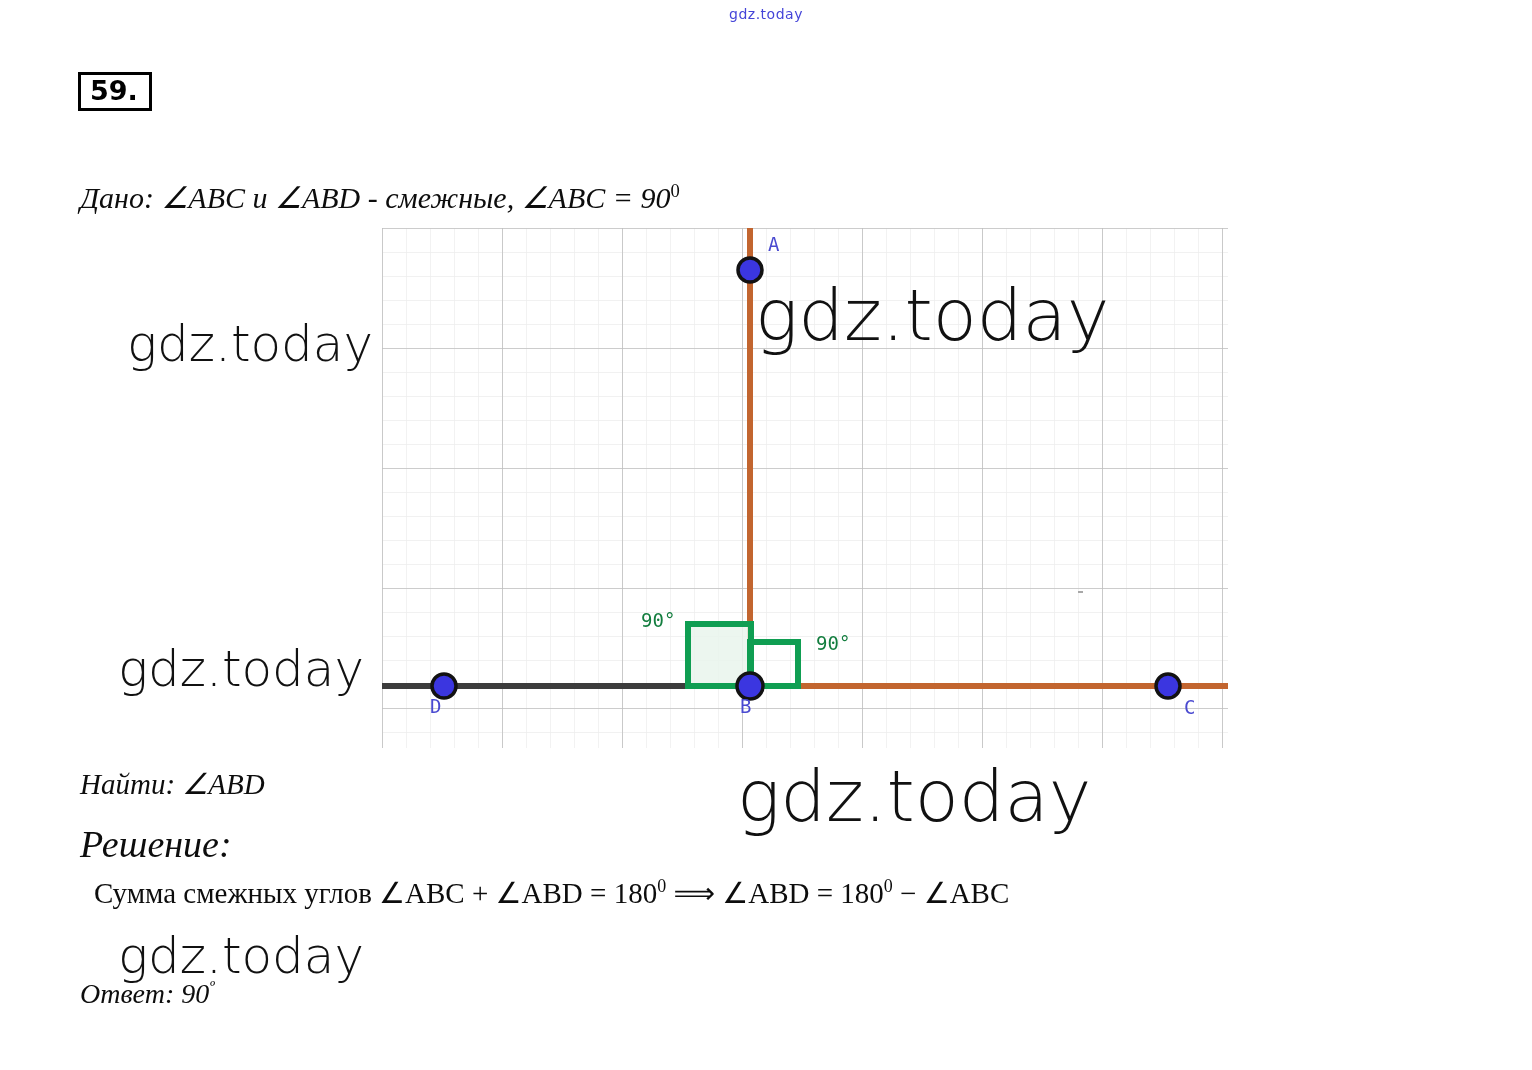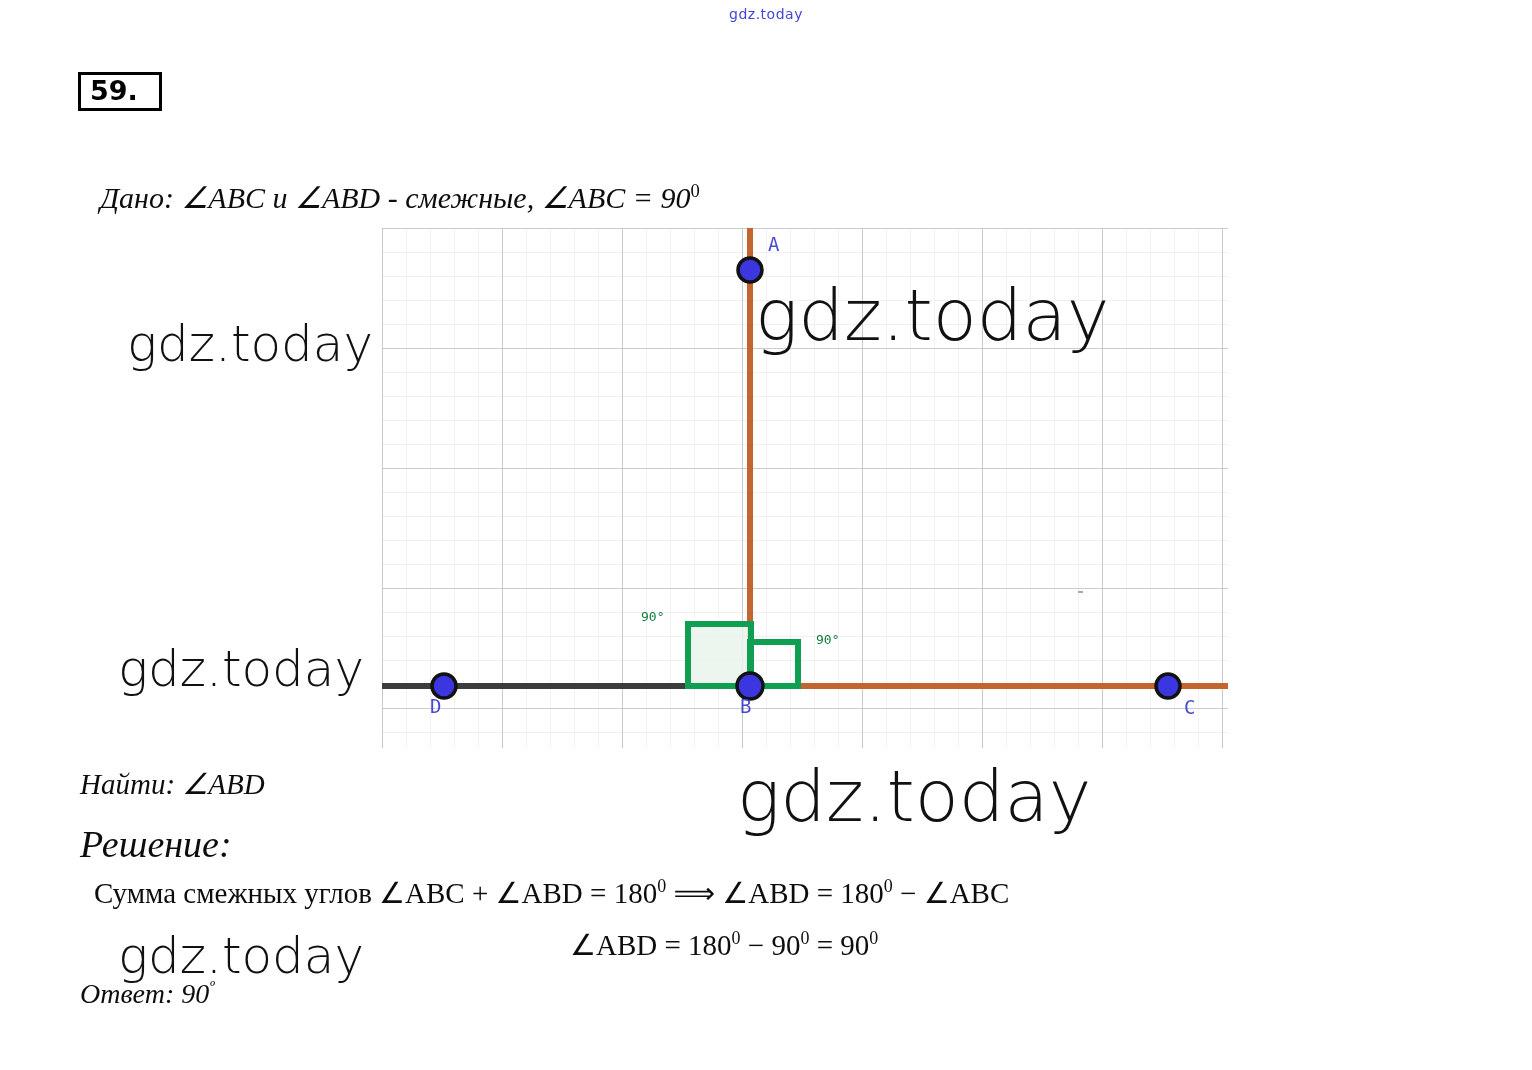--- a/index.html
+++ b/index.html
@@ -18,34 +18,34 @@
     text-align:center;
     font-family:"DejaVu Sans", sans-serif;
     font-size:14px;letter-spacing:.5px;
     color:#3a3ad6;opacity:.95;
   }
 
   
   .num-box{
     position:absolute;left:78px;top:72px;
     border:3px solid #000;
-    padding:2px 21px 4px 9px;
+    padding:2px 11px 4px 9px;
     font-family:"DejaVu Sans", sans-serif;
     font-weight:bold;font-size:27px;line-height:1;
     color:#000;background:#fff;
   }
 
   
   .tline{
     position:absolute;
     color:#0d0d0d;
     white-space:nowrap;
   }
   .ital{font-style:italic;}
-  .given{left:80px;top:180px;font-size:30px;margin-left:20px;}
+  .given{left:80px;top:180px;font-size:30px;}
   .find{left:80px;top:767px;font-size:29px;font-style:italic;}
   .reshenie{left:80px;top:822px;font-size:38px;font-style:italic;}
   .sum-line{left:94px;top:876px;font-size:29px;}
   .eq-line{left:570px;top:928px;font-size:29px;}
   .otvet{left:80px;top:978px;font-size:28px;font-style:italic;}
   .sup{vertical-align:super;font-size:.62em;font-style:normal;}
   .supn{vertical-align:super;font-size:.62em;}
 
   
   .wm{
@@ -75,21 +75,21 @@
     color:#4a4ad0;
   }
   .lbl-A{left:386px;top:5px;}
   .lbl-B{left:358px;top:467px;}
   .lbl-C{left:802px;top:468px;}
   .lbl-D{left:48px;top:467px;}
 
   .ang{
     position:absolute;
     font-family:"DejaVu Sans Mono", monospace;
-    font-size:13px;
+    font-size:19px;
     color:#127d3e;
     letter-spacing:0px;
   }
   .ang-l{left:259px;top:381px;}
   .ang-r{left:434px;top:404px;}
 </style>
 </head>
 <body>
 
 <div class="page">
@@ -145,19 +145,18 @@
 
     <div class="ang ang-l">90°</div>
     <div class="ang ang-r">90°</div>
   </div>
 
   <div class="tline find">Найти: ∠ABD</div>
   <div class="tline reshenie">Решение:</div>
 
   <div class="tline sum-line"><span>Сумма смежных углов ∠ABC + ∠ABD = 180</span><span class="sup">0</span><span> ⟹ ∠ABD = 180</span><span class="sup">0</span><span> − ∠ABC</span></div>
 
-  <div class="tline eq-line"><span>∠ABD = 180</span><span class="sup">0</span><span> − 90</span><span class="sup">0</span><span> = 90</span><span class="sup">0</span></div>
 
   <div class="wm wm-big">gdz.today</div>
 
   <div class="tline otvet"><span>Ответ: 90</span><span class="supn">º</span></div>
 
 </div>
 
 </body></html>

